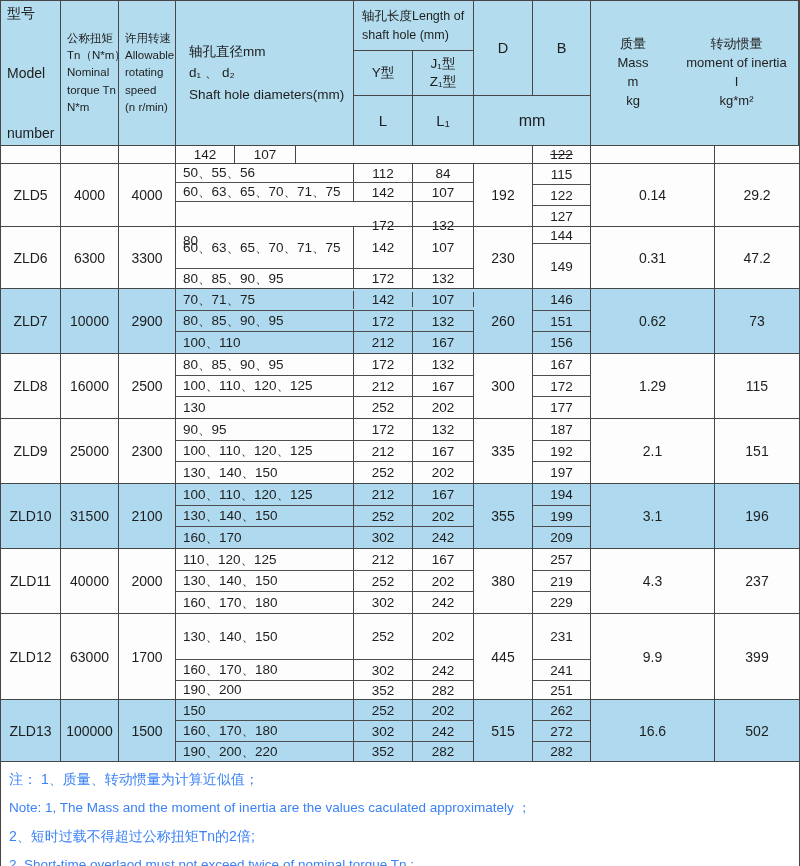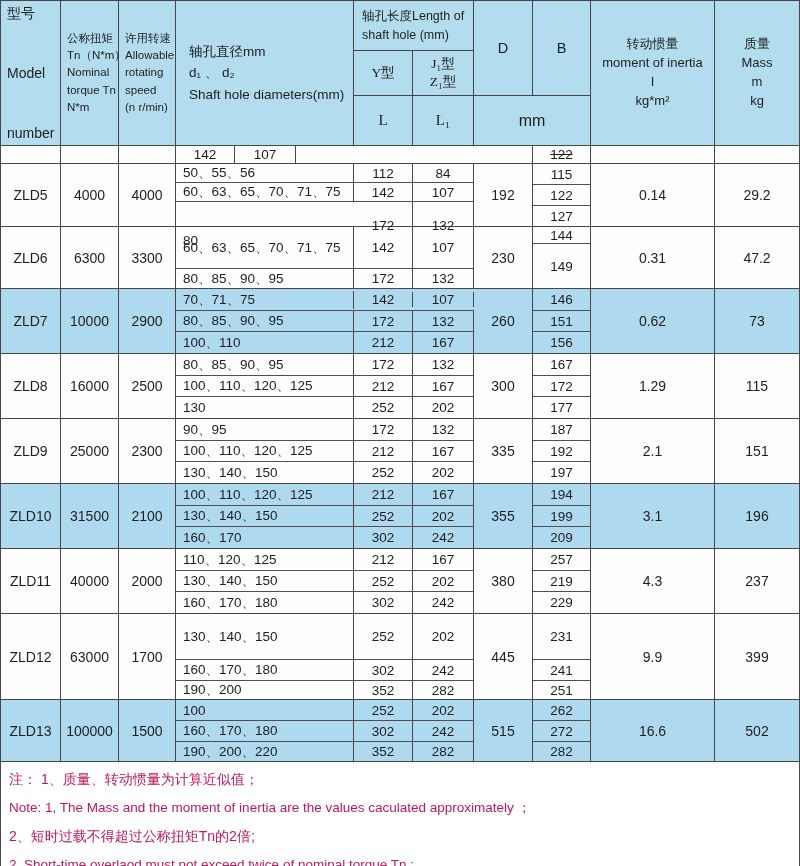--- a/index.html
+++ b/index.html
@@ -18,21 +18,21 @@
   .hc.modelh{font-size:14px;justify-content:space-between;}
   .hc.shafth{padding-left:13px;font-size:13.5px;line-height:1.6;}
   .hc.center{align-items:center;padding-left:3px;text-align:center;}
   .hgroup{border-right:1px solid var(--bc);display:flex;flex-direction:column;}
   .hg-top{height:50px;border-bottom:1px solid var(--bc);display:flex;flex-direction:column;
           justify-content:center;padding-left:8px;font-size:12.5px;line-height:1.5;}
   .hg-mid{height:45px;border-bottom:1px solid var(--bc);display:flex;}
   .hg-bot{flex:1;display:flex;}
   .hg-y,.hg-l{width:59px;border-right:1px solid var(--bc);display:flex;align-items:center;justify-content:center;}
   .hg-jz,.hg-l1{flex:1;display:flex;flex-direction:column;align-items:center;justify-content:center;}
-  .hg-mid,.hg-bot{font-size:13.5px;font-family:Liberation Serif, serif;}
+  .hg-mid,.hg-bot{font-size:13.5px;}
   .hg-bot{font-size:15px;}
   .db-top{height:95px;border-bottom:1px solid var(--bc);display:flex;}
   .db-d{width:59px;border-right:1px solid var(--bc);display:flex;align-items:center;justify-content:center;font-size:14.5px;}
   .db-b{flex:1;display:flex;align-items:center;justify-content:center;font-size:14.5px;}
   .db-mm{flex:1;display:flex;align-items:center;justify-content:center;font-size:16px;}
   
   .tbody{flex:none;}
   .block{display:flex;border-bottom:1px solid var(--bc);background:var(--row);}
   .block.hl{background:var(--hlt);}
   .vcell{border-right:1px solid var(--bc);display:flex;align-items:center;justify-content:center;
@@ -42,21 +42,21 @@
   .srow.bb{border-bottom:1px solid #4f4f4f;}
   .scell{border-right:1px solid var(--bc);display:flex;align-items:center;justify-content:center;font-size:13.5px;}
   .scell.dcell{justify-content:flex-start;padding-left:7px;white-space:nowrap;}
   .bcol{display:flex;flex-direction:column;border-right:1px solid var(--bc);}
   .bcell{display:flex;align-items:center;justify-content:center;font-size:13.5px;}
   .bcell.bb{border-bottom:1px solid #4f4f4f;}
   .struck{text-decoration:line-through;}
   .masscell{flex:1;border-right:none;}
   
   .notes{flex:1;background:#fff;padding:9px 10px 0 8px;}
-  .note-line{font-size:13.5px;line-height:1.2;margin-bottom:12px;white-space:nowrap;color:#be185d;}
+  .note-line{font-size:13.5px;line-height:1.2;margin-bottom:12px;white-space:nowrap;color:#3b82f6;}
   .note-line.cn{font-size:14px;}
 </style>
 </head>
 <body>
 
 <div class="page" style="--hdr: #b3dcee; --hlt: #aed9ee; --row: #fdfdfd; --bc: #474747;">
   <div class="tbl">
 
     <div class="thead">
       <div class="hc modelh" style="width:60px">
@@ -100,31 +100,31 @@
           <div class="hg-l1">L₁</div>
         </div>
       </div>
       <div class="hgroup" style="width:117px">
         <div class="db-top">
           <div class="db-d">D</div>
           <div class="db-b">B</div>
         </div>
         <div class="db-mm">mm</div>
       </div>
+      <div class="hc center" style="width:84px;flex:1;border-right:none">
+        <div class="ln">质量</div>
+        <div class="ln">Mass</div>
+        <div class="ln">m</div>
+        <div class="ln">kg</div>
+      </div>
       <div class="hc center" style="width:124px">
         <div class="ln">转动惯量</div>
         <div class="ln">moment of inertia</div>
         <div class="ln">I</div>
         <div class="ln">kg*m²</div>
-      </div>
-      <div class="hc center" style="width:84px;flex:1;border-right:none">
-        <div class="ln">质量</div>
-        <div class="ln">Mass</div>
-        <div class="ln">m</div>
-        <div class="ln">kg</div>
       </div>
     </div>
 
     <div class="tbody" id="tbody">
         <div class="block" style="height: 18px;">
           <div class="vcell" style="width: 60px;"></div>
           <div class="vcell" style="width: 58px;"></div>
           <div class="vcell" style="width: 57px;"></div>
           <div class="shaftcol" style="width: 298px;">
             <div class="srow" style="flex: 1 1 0%;">
@@ -372,21 +372,21 @@
           </div>
           <div class="vcell" style="width: 124px;">9.9</div>
           <div class="vcell masscell">399</div>
         </div>
         <div class="block hl" style="height: 62px;">
           <div class="vcell" style="width: 60px;">ZLD13</div>
           <div class="vcell" style="width: 58px;">100000</div>
           <div class="vcell" style="width: 57px;">1500</div>
           <div class="shaftcol" style="width: 298px;">
             <div class="srow bb" style="height: 21px;">
-              <div class="scell dcell" style="width: 178px;">100</div>
+              <div class="scell dcell" style="width: 178px;">150</div>
               <div class="scell" style="width: 59px;">252</div>
               <div class="scell" style="width: 61px;">202</div>
             </div>
             <div class="srow bb" style="height: 21px;">
               <div class="scell dcell" style="width: 178px;">160、170、180</div>
               <div class="scell" style="width: 59px;">302</div>
               <div class="scell" style="width: 61px;">242</div>
             </div>
             <div class="srow" style="flex: 1 1 0%;">
               <div class="scell dcell" style="width: 178px;">190、200、220</div>

